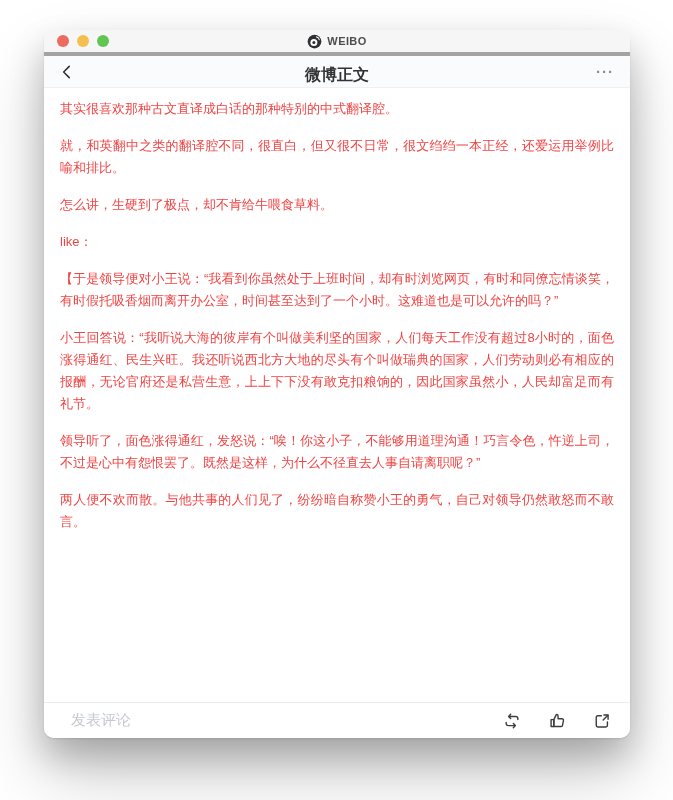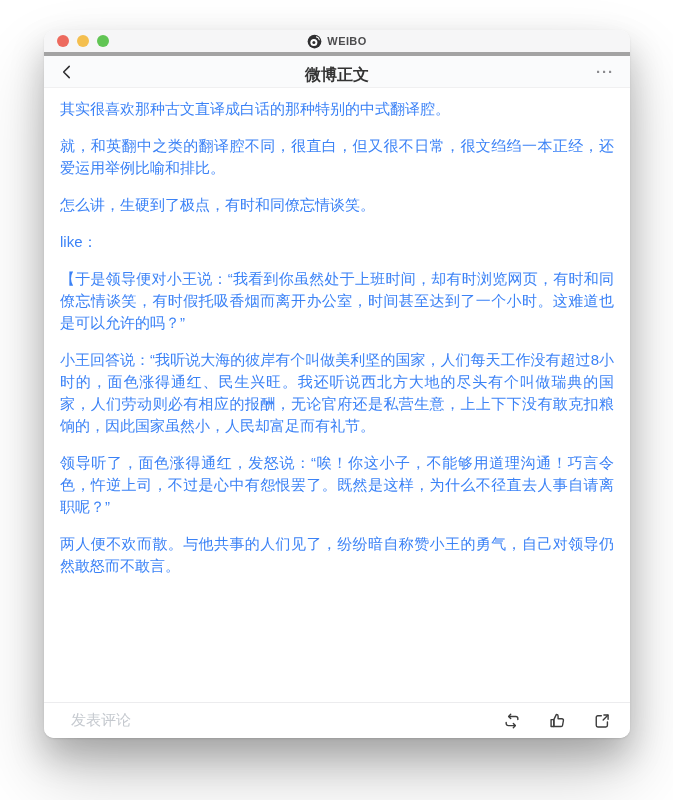--- a/index.html
+++ b/index.html
@@ -68,23 +68,23 @@
   .more-button {
     position: absolute; right: 16px; top: 0; bottom: 0;
     display: flex; align-items: center;
     color: #8a8a8e; font-size: 15px; font-weight: 700;
     letter-spacing: 1px; cursor: pointer;
   }
   
   .content {
     flex: 1 1 auto;
     padding: 10px 16px 0;
-    font-size: 15px;
+    font-size: 13px;
     line-height: 22px;
-    color: #3b82f6;
+    color: #ef4444;
     overflow: hidden;
     text-align: justify;
   }
   .content p { margin: 0 0 15px; }
   
   .toolbar {
     height: 36px;
     flex: 0 0 36px;
     border-top: 1px solid #ececee;
     background: #ffffff;
@@ -138,21 +138,21 @@
         </svg>
       </span>
     </span>
     <span class="nav-title">微博正文</span>
     <span class="more-button">···</span>
   </div>
 
   <div class="content">
     <p>其实很喜欢那种古文直译成白话的那种特别的中式翻译腔。</p>
     <p>就，和英翻中之类的翻译腔不同，很直白，但又很不日常，很文绉绉一本正经，还爱运用举例比喻和排比。</p>
-    <p>怎么讲，生硬到了极点，有时和同僚忘情谈笑。</p>
+    <p>怎么讲，生硬到了极点，却不肯给牛喂食草料。</p>
     <p>like：</p>
     <p>【于是领导便对小王说：“我看到你虽然处于上班时间，却有时浏览网页，有时和同僚忘情谈笑，有时假托吸香烟而离开办公室，时间甚至达到了一个小时。这难道也是可以允许的吗？”</p>
     <p>小王回答说：“我听说大海的彼岸有个叫做美利坚的国家，人们每天工作没有超过8小时的，面色涨得通红、民生兴旺。我还听说西北方大地的尽头有个叫做瑞典的国家，人们劳动则必有相应的报酬，无论官府还是私营生意，上上下下没有敢克扣粮饷的，因此国家虽然小，人民却富足而有礼节。</p>
     <p>领导听了，面色涨得通红，发怒说：“唉！你这小子，不能够用道理沟通！巧言令色，忤逆上司，不过是心中有怨恨罢了。既然是这样，为什么不径直去人事自请离职呢？”</p>
     <p>两人便不欢而散。与他共事的人们见了，纷纷暗自称赞小王的勇气，自己对领导仍然敢怒而不敢言。</p>
 
   </div>
 
   <div class="toolbar">
     <div class="comment-entry">发表评论</div>

